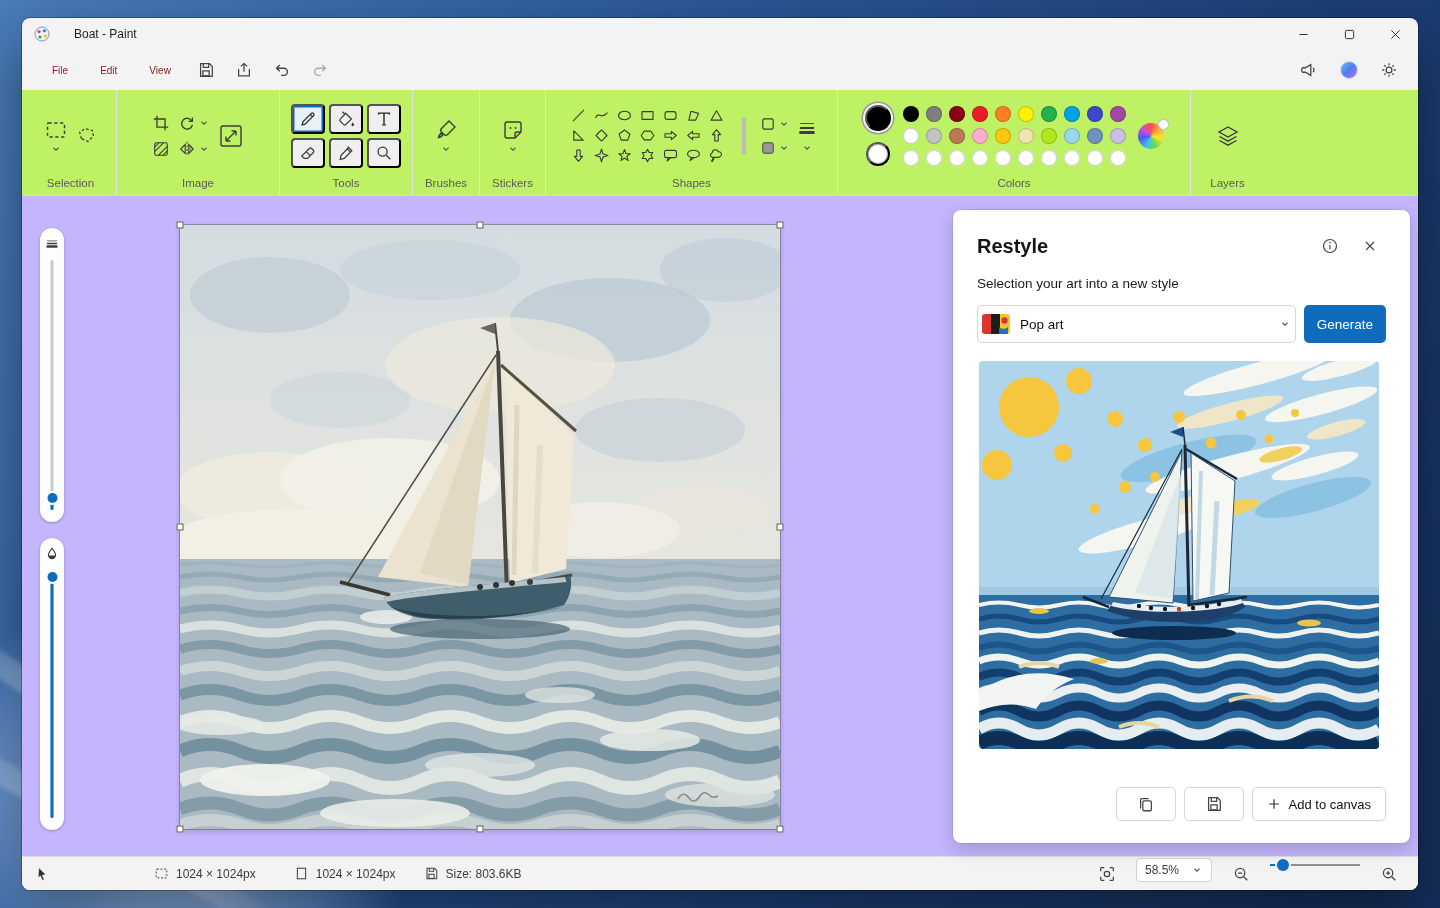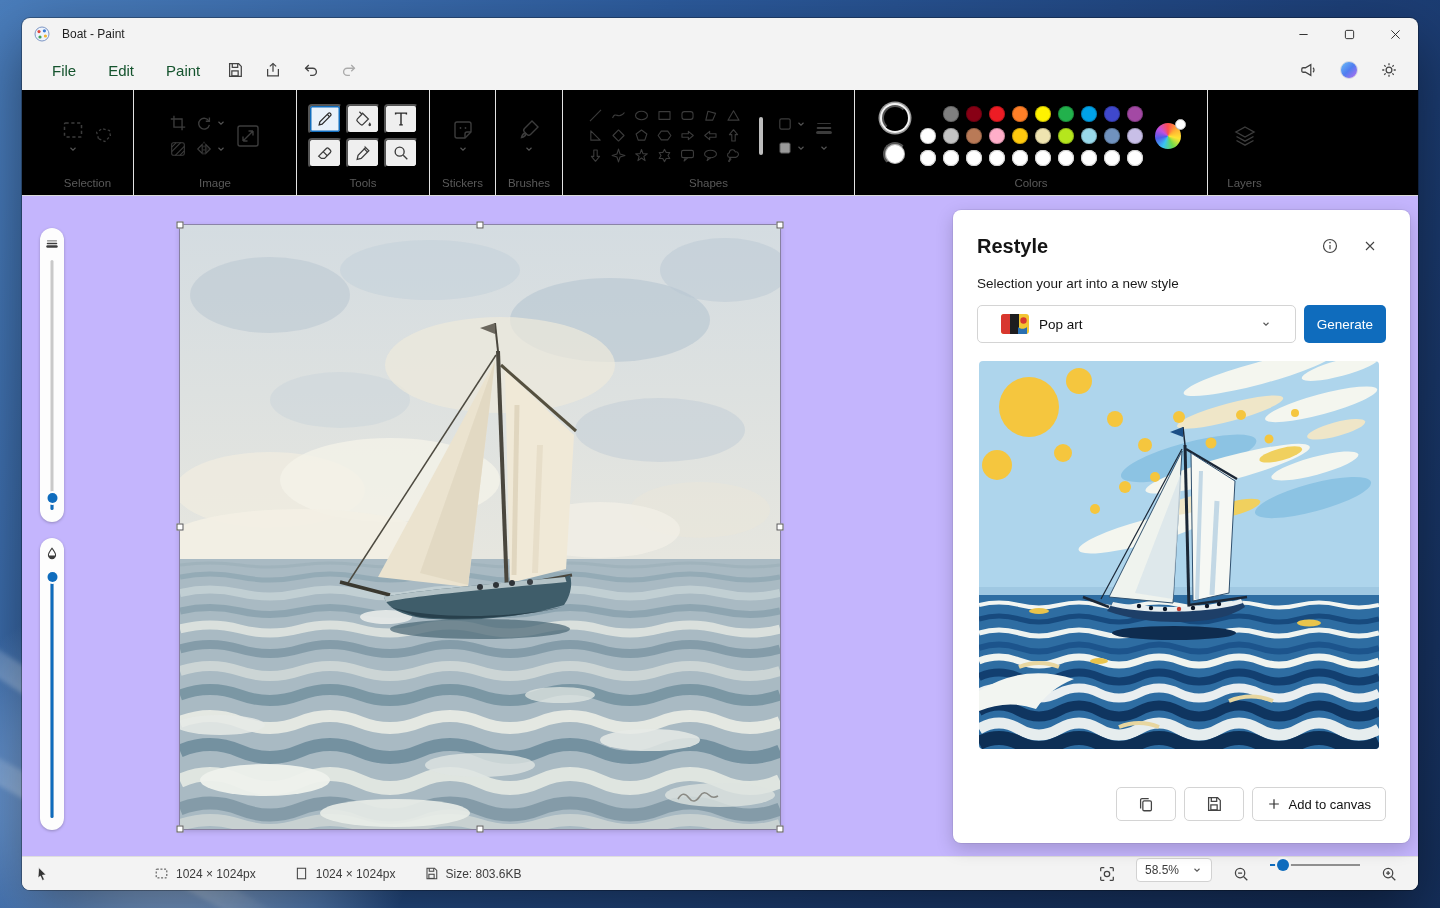--- a/index.html
+++ b/index.html
@@ -19,33 +19,33 @@
           box-shadow:0 0 0 1px rgba(0,0,0,.28),0 24px 60px rgba(0,0,0,.45);overflow:hidden}
 
   .ic{display:inline-flex;align-items:center;justify-content:center;flex:none}
   .ic svg{width:100%;height:100%;display:block}
   .sz11{width:11px;height:11px}.sz14{width:14px;height:14px}.sz15{width:15px;height:15px}
   .sz16{width:16px;height:16px}.sz18{width:18px;height:18px}.sz20{width:20px;height:20px}
   .sz22{width:22px;height:22px}.sz24{width:24px;height:24px}.sz26{width:26px;height:26px}
   .chev{width:12px;height:10px}
 
   
-  .titlebar{height:32px;display:flex;align-items:center;padding-left:12px;gap:12px}
+  .titlebar{height:32px;display:flex;align-items:center;padding-left:12px;gap:24px}
   .titlebar .title{font-size:12px;color:#1f1f1f}
   .wincontrols{margin-left:auto;display:flex;height:100%}
   .winbtn{width:46px;height:100%;display:flex;align-items:center;justify-content:center;background:none;border:0}
 
   
   .menubar{height:40px;display:flex;align-items:center;padding:0 12px 0 16px;gap:4px}
-  .menu-item{font-size:15px;color:#14532d;padding:6px 14px;border-radius:5px;background:none;border:0}
+  .menu-item{font-size:10px;color:#7f1d1d;padding:6px 14px;border-radius:5px;background:none;border:0}
   .iconbtn{width:34px;height:32px;display:flex;align-items:center;justify-content:center;border-radius:5px;background:none;border:0}
   .menubar-right{margin-left:auto;display:flex;align-items:center;gap:6px}
 
   
-  .ribbon{height:106px;border-bottom:1px solid #d9d9d9;display:flex;padding-left:20px;background:#000000}
+  .ribbon{height:106px;border-bottom:1px solid #d9d9d9;display:flex;padding-left:3px;background:#bef264}
   .rgroup{display:flex;flex-direction:column;border-right:1px solid #e3e3e3;padding:6px 4px 2px}
   .rbody{flex:1;display:flex;align-items:center;justify-content:center;gap:8px}
   .rgroup-label{text-align:center;font-size:11.5px;color:#5a5a5a;padding:2px 0 4px;white-space:nowrap}
   .vcol{display:flex;flex-direction:column;align-items:center;gap:2px}
   .hrow{display:flex;align-items:center;gap:2px}
   .tile{display:flex;align-items:center;justify-content:center;border-radius:4px;background:none;border:0}
   .tools-grid{display:grid;grid-template-columns:repeat(3,34px);grid-auto-rows:30px;gap:4px}
   .tool{display:flex;align-items:center;justify-content:center;border-radius:4px}
   .tool.selected{background:#e8f1fa;box-shadow:inset 0 0 0 1.5px var(--accent)}
   .shapes-grid{display:grid;grid-template-columns:repeat(7,23px);grid-auto-rows:20px}
@@ -78,21 +78,21 @@
   .vthumb{position:absolute;left:50%;transform:translate(-50%,-50%);width:10px;height:10px;border-radius:50%;background:var(--accent);box-shadow:0 0 0 2px #fdfdfd}
 
   
   .restyle{position:absolute;left:931px;top:14px;width:457px;height:633px;background:#fff;border-radius:8px;
            box-shadow:0 0 0 1px rgba(0,0,0,.06),0 6px 18px rgba(0,0,0,.18);padding:20px 24px}
   .restyle-head{display:flex;align-items:center}
   .restyle-title{font-size:20px;font-weight:700;color:#141414}
   .head-btn{width:32px;height:32px;display:flex;align-items:center;justify-content:center;border-radius:4px;background:none;border:0}
   .restyle-sub{margin-top:14px;font-size:13.5px;color:#1a1a1a}
   .restyle-row{margin-top:14px;display:flex;gap:8px}
-  .style-select{flex:1;height:38px;border:1px solid #d4d4d4;border-radius:5px;display:flex;align-items:center;padding:0 23px;gap:10px;background:#fff}
+  .style-select{flex:1;height:38px;border:1px solid #d4d4d4;border-radius:5px;display:flex;align-items:center;padding:0 4px;gap:10px;background:#fff}
   .style-thumb{width:28px;height:20px;border-radius:3px;overflow:hidden}
   .style-thumb svg{width:100%;height:100%;display:block}
   .style-label{font-size:13.5px;color:#111;flex:1}
   .generate{width:82px;height:38px;background:var(--accent);color:#fff;font-size:13.5px;border:0;border-radius:5px}
   .preview{margin-top:18px;margin-left:2px;width:400px;height:388px;border-radius:4px;overflow:hidden}
   .preview svg{width:100%;height:100%;display:block}
   .panel-actions{position:absolute;right:24px;bottom:22px;display:flex;gap:8px}
   .pbtn{height:34px;border:1px solid #d4d4d4;border-radius:5px;background:#fff;display:flex;align-items:center;justify-content:center;font-size:13px;color:#111}
   .pbtn.iconic{width:60px}
   .pbtn.add{padding:0 14px;gap:8px}
@@ -148,21 +148,21 @@
               <path d="M1.5 1.5l9 9M10.5 1.5l-9 9" stroke="#222" stroke-width="1"></path>
             </svg>
           </span>
         </button>
     </div>
   </div>
 
   <div class="menubar">
     <button class="menu-item">File</button>
     <button class="menu-item">Edit</button>
-    <button class="menu-item">Paint</button>
+    <button class="menu-item">View</button>
     <button class="iconbtn">
         <span class="ic sz18">
           <svg viewBox="0 0 20 20" fill="none" stroke="#444" stroke-width="1.4">
             <path d="M4 3h10l3 3v11H4z"></path>
             <path d="M7 3v4h6V3"></path>
             <rect x="6.5" y="11" width="7" height="5.5"></rect>
           </svg>
         </span>
       </button>
     <button class="iconbtn">
@@ -366,20 +366,43 @@
                   <circle cx="8.5" cy="8.5" r="5"></circle>
                   <path d="M12.5 12.5L17 17"></path>
                 </svg>
               </span>
             </button>
         </div>
       </div>
       <div class="rgroup-label">Tools</div>
     </div>
 
+    <div class="rgroup" style="width:67px">
+      <div class="rbody">
+        <div class="vcol">
+          <button class="tile">
+              <span class="ic sz24">
+                <svg viewBox="0 0 24 24" fill="none" stroke="#3c3c3c" stroke-width="1.4">
+                  <path d="M15 3l6 6-7.5 7.5a2.5 2.5 0 0 1-3.5 0l-2.5-2.5a2.5 2.5 0 0 1 0-3.5L15 3z"></path>
+                  <path d="M8 15c-2 .5-3 2-3.5 4.5 2.5-.5 4-1.5 4.5-3.5z" fill="#3c3c3c" fill-opacity=".3"></path>
+                </svg>
+              </span>
+            </button>
+          <button class="tile">
+              <span class="ic chev">
+                <svg viewBox="0 0 12 12" fill="none" stroke="#555" stroke-width="1.3">
+                  <path d="M3 4.5l3 3 3-3"></path>
+                </svg>
+              </span>
+            </button>
+        </div>
+      </div>
+      <div class="rgroup-label">Brushes</div>
+    </div>
+
     <div class="rgroup" style="width:66px">
       <div class="rbody">
         <div class="vcol">
           <button class="tile">
               <span class="ic sz24">
                 <svg viewBox="0 0 24 24" fill="none" stroke="#3c3c3c" stroke-width="1.4">
                   <path d="M4 6a2 2 0 0 1 2-2h12a2 2 0 0 1 2 2v8l-6 6H6a2 2 0 0 1-2-2V6z"></path>
                   <path d="M20 14h-4a2 2 0 0 0-2 2v4"></path>
                   <circle cx="9.5" cy="10" r=".9" fill="#3c3c3c" stroke="none"></circle>
                   <circle cx="14.5" cy="10" r=".9" fill="#3c3c3c" stroke="none"></circle>
@@ -389,43 +412,20 @@
           <button class="tile">
               <span class="ic chev">
                 <svg viewBox="0 0 12 12" fill="none" stroke="#555" stroke-width="1.3">
                   <path d="M3 4.5l3 3 3-3"></path>
                 </svg>
               </span>
             </button>
         </div>
       </div>
       <div class="rgroup-label">Stickers</div>
-    </div>
-
-    <div class="rgroup" style="width:67px">
-      <div class="rbody">
-        <div class="vcol">
-          <button class="tile">
-              <span class="ic sz24">
-                <svg viewBox="0 0 24 24" fill="none" stroke="#3c3c3c" stroke-width="1.4">
-                  <path d="M15 3l6 6-7.5 7.5a2.5 2.5 0 0 1-3.5 0l-2.5-2.5a2.5 2.5 0 0 1 0-3.5L15 3z"></path>
-                  <path d="M8 15c-2 .5-3 2-3.5 4.5 2.5-.5 4-1.5 4.5-3.5z" fill="#3c3c3c" fill-opacity=".3"></path>
-                </svg>
-              </span>
-            </button>
-          <button class="tile">
-              <span class="ic chev">
-                <svg viewBox="0 0 12 12" fill="none" stroke="#555" stroke-width="1.3">
-                  <path d="M3 4.5l3 3 3-3"></path>
-                </svg>
-              </span>
-            </button>
-        </div>
-      </div>
-      <div class="rgroup-label">Brushes</div>
     </div>
 
     <div class="rgroup" style="width:292px">
       <div class="rbody">
         <div class="shapes-grid" id="shapes-grid">
             <span class="shape">
               <svg viewBox="0 0 20 20" fill="none" stroke="#3b3b3b" stroke-width="1.3" stroke-linejoin="round">
                 <path d="M3.5 16.5 L16.5 3.5"></path>
               </svg>
             </span>

